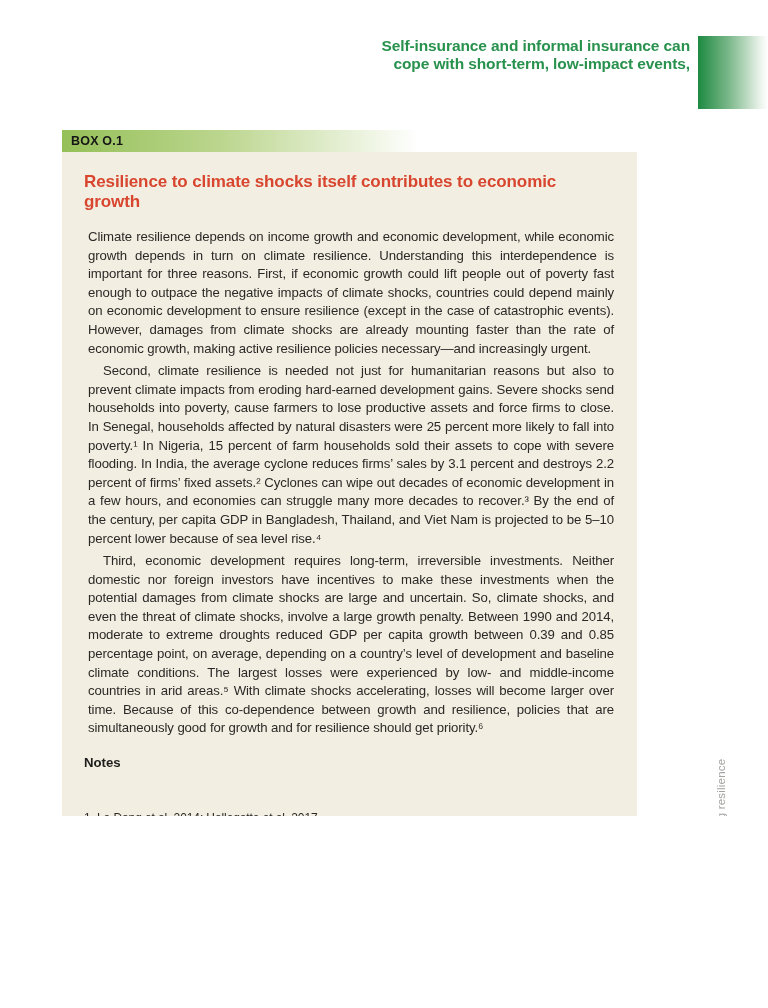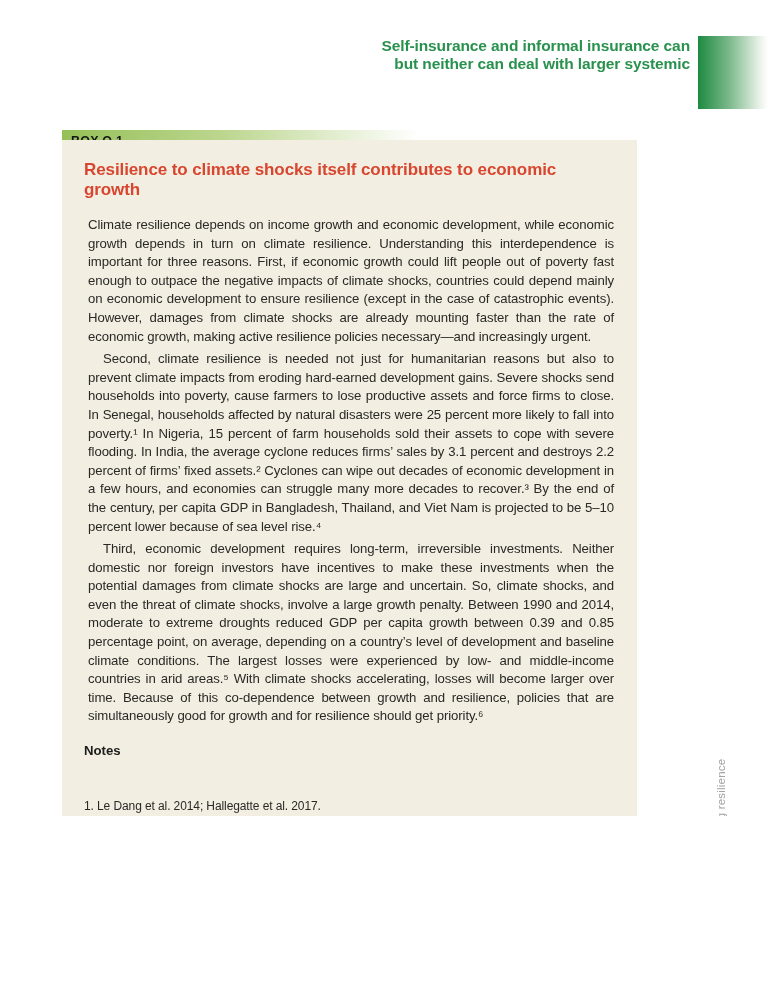--- a/index.html
+++ b/index.html
@@ -56,21 +56,21 @@
   .box-label-strip span {
     font-size: 12.5px;
     font-weight: bold;
     color: #161616;
     letter-spacing: 0.2px;
   }
 
   
   .box {
     position: absolute;
-    top: 140px;
+    top: 152px;
     left: 62px;
     width: 575px;
     min-height: 710px;
     background: #f2eee1;
     box-sizing: border-box;
     padding: 20px 19px 16px 22px;
   }
   .box-title {
     margin: 0 0 16px 0;
     padding-right: 14px;
@@ -165,21 +165,21 @@
     color: #111111;
   }
 </style>
 </head>
 <body>
 
 <div class="page">
 
   <div class="pull-quote">
     <div>Self-insurance and informal insurance can</div>
-    <div>but neither can deal with larger systemic</div>
+    <div>cope with short-term, low-impact events,</div>
   </div>
 
   <div class="corner-bar"></div>
 
   <div class="box-label-strip">
     <span>BOX O.1</span>
   </div>
 
   <div class="box">
     <h2 class="box-title">Resilience to climate shocks itself contributes to economic growth</h2>

